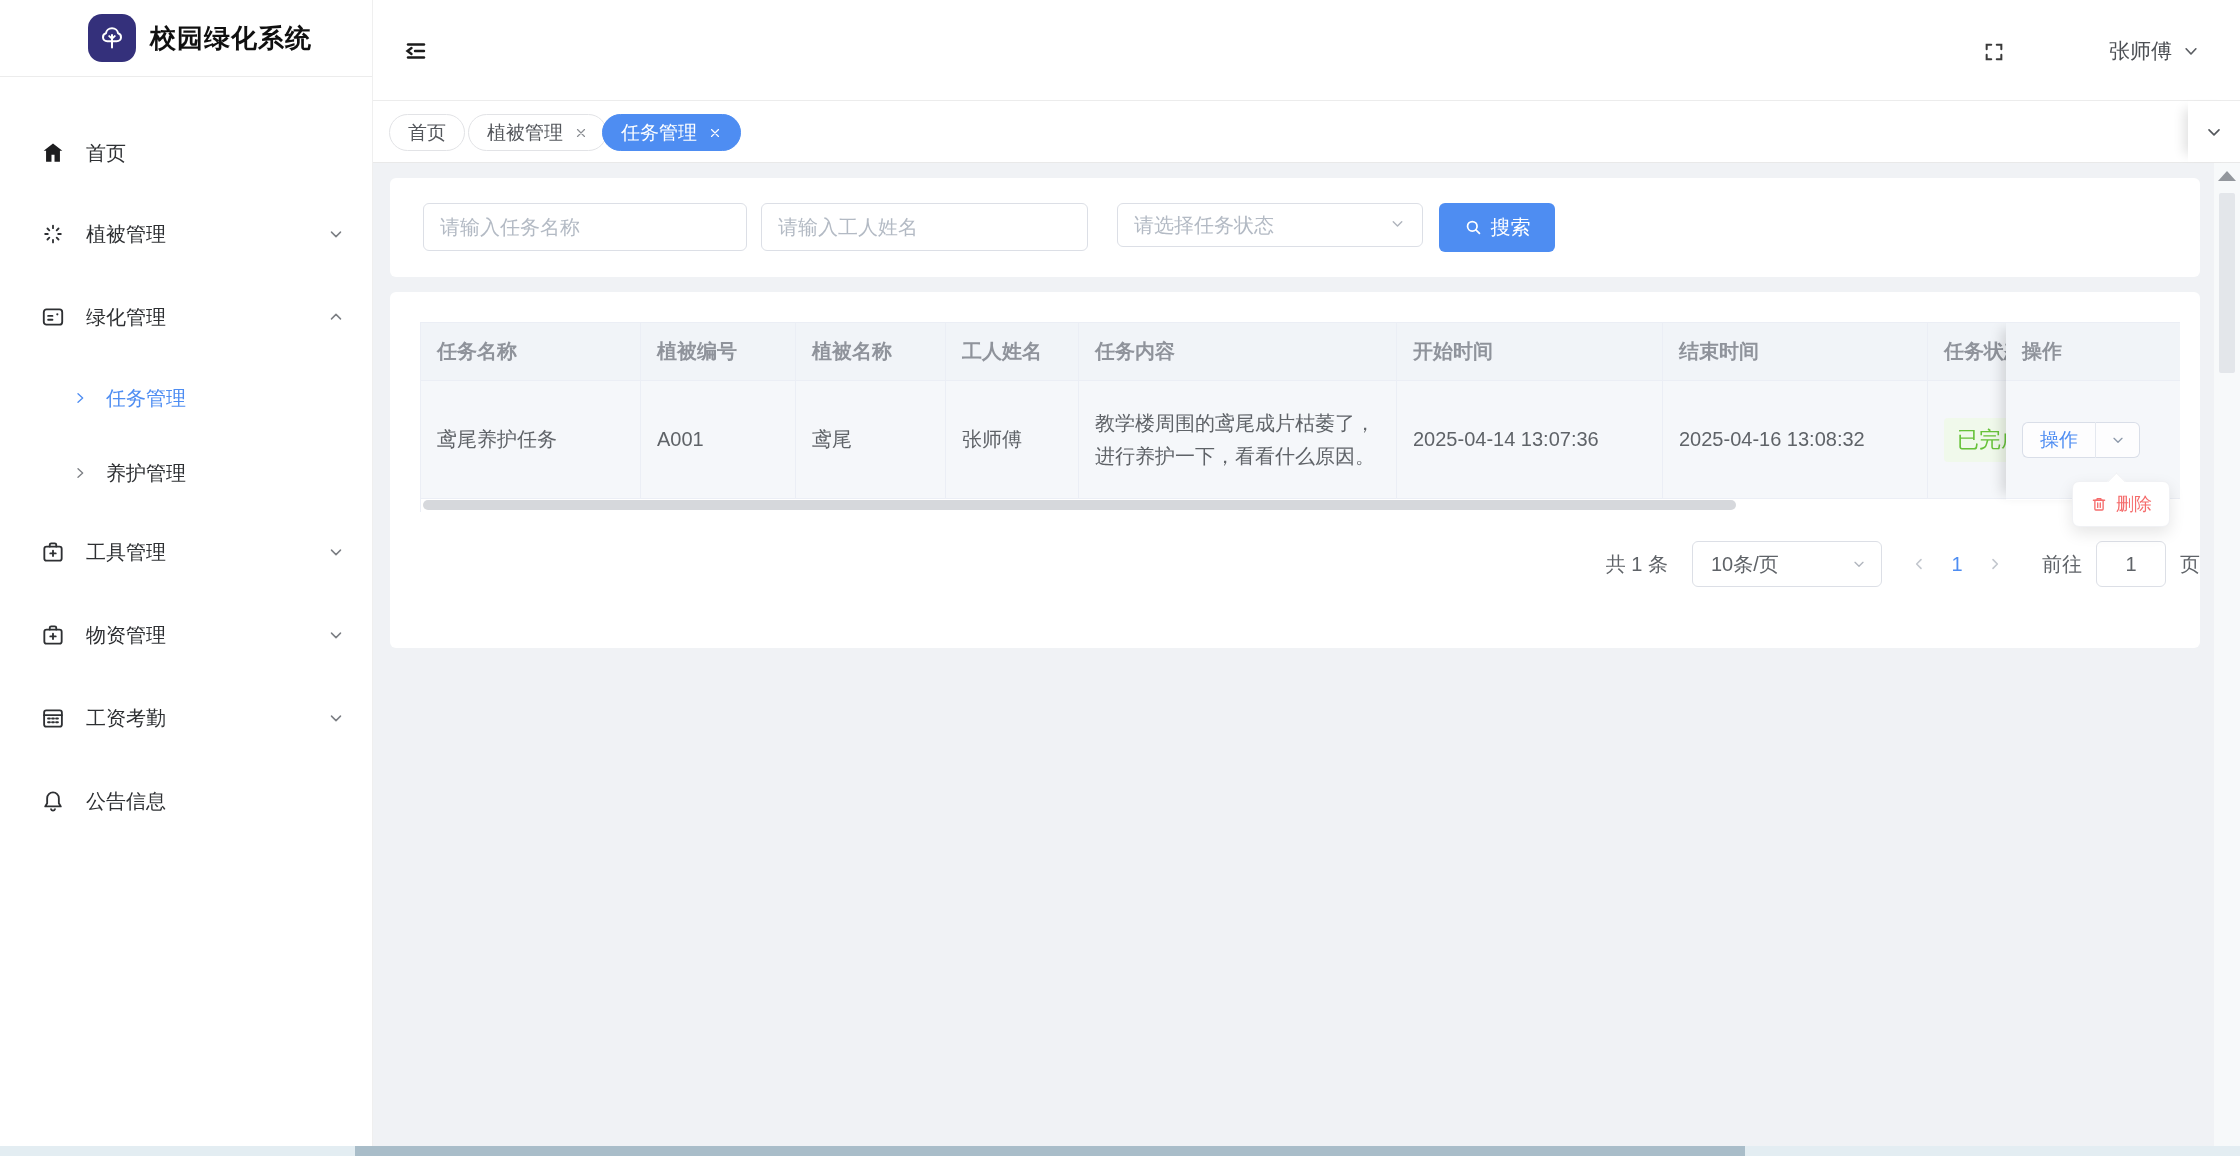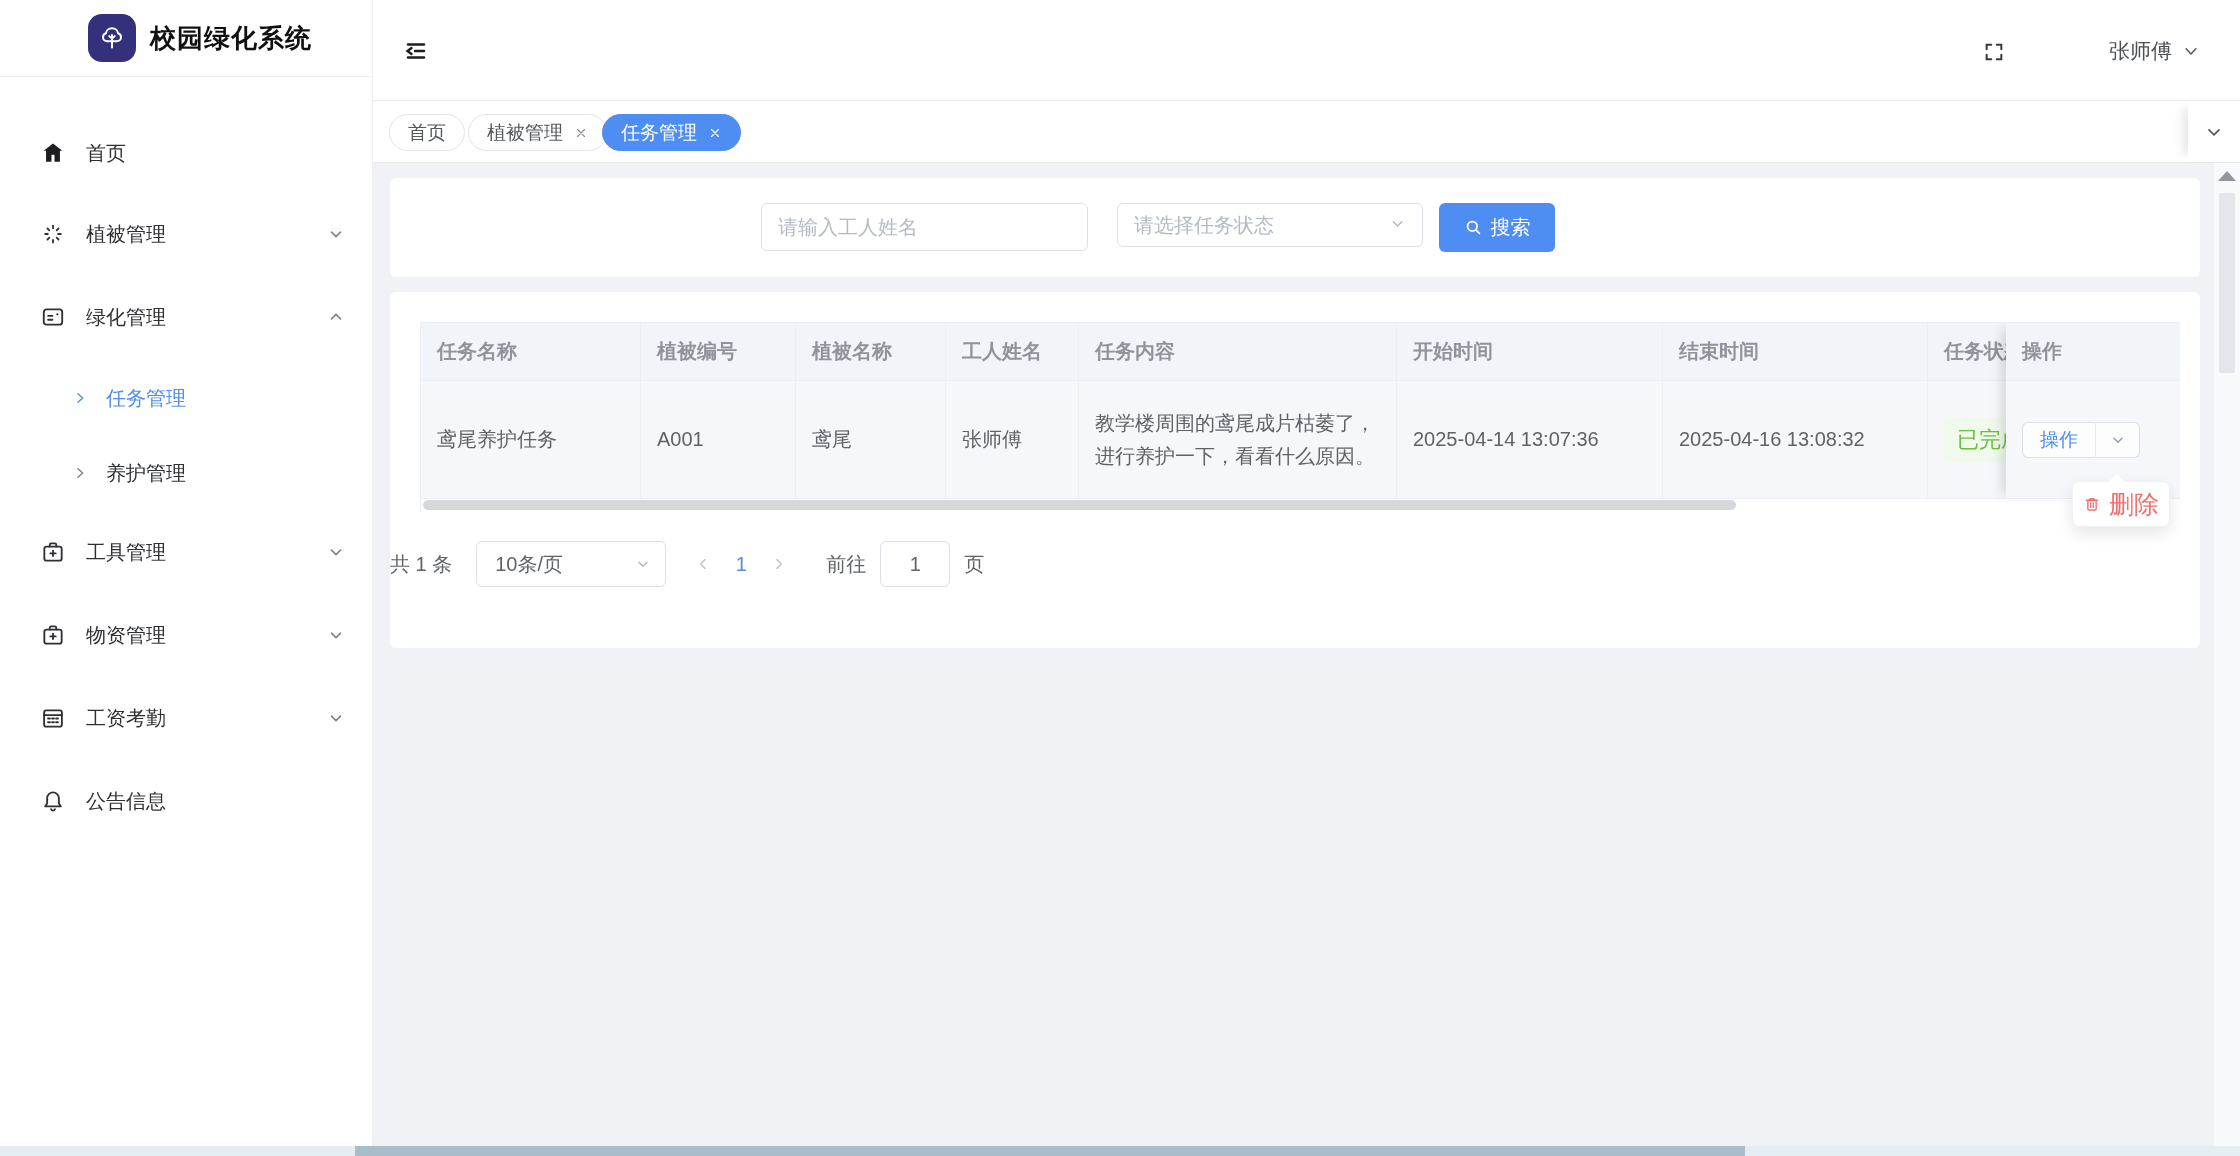--- a/index.html
+++ b/index.html
@@ -81,25 +81,25 @@
   .split-btn { display:flex; height:36px; }
   .split-btn .sb-main { border:1px solid #d9dee8; border-right:none; border-radius:6px 0 0 6px; background:#fdfdfe; color:#4e8df2; font-size:19px; padding:0 17px; display:flex; align-items:center; cursor:pointer; }
   .split-btn .sb-caret { border:1px solid #d9dee8; border-left:1px solid #e4e8ef; border-radius:0 6px 6px 0; background:#fdfdfe; width:45px; display:flex; align-items:center; justify-content:center; cursor:pointer; }
   .split-btn .sb-caret svg { width:16px; height:16px; stroke:#8d99ab; fill:none; stroke-width:2; stroke-linecap:round; stroke-linejoin:round; }
 
   .hscroll-thumb { position:absolute; left:2px; bottom:2px; width:1313px; height:10px; border-radius:5px; background:#d6d8dc; cursor:pointer; }
 
   
   .dropdown-pop { position:absolute; left:2072px; top:481px; width:98px; height:46px; background:#fff; border:1px solid #f0f1f4; border-radius:7px; box-shadow:0 6px 16px rgba(0,0,0,0.10); display:flex; align-items:center; justify-content:center; z-index:8; }
   .dropdown-caret { position:absolute; left:2110px; top:475px; width:13px; height:13px; background:#fff; border-left:1px solid #f0f1f4; border-top:1px solid #f0f1f4; transform:rotate(45deg); z-index:9; }
-  .dropdown-item { display:flex; align-items:center; color:#f56c6c; font-size:25px; cursor:pointer;font-family:Liberation Serif, serif; }
+  .dropdown-item { display:flex; align-items:center; color:#f56c6c; font-size:18px; cursor:pointer;font-family:Liberation Serif, serif; }
   .dropdown-item svg { width:18px; height:18px; stroke:#f56c6c; fill:none; stroke-width:1.8; stroke-linecap:round; stroke-linejoin:round; margin-right:8px; }
 
   
-  .pagination { position:absolute; left:0; top:248px; width:1810px; height:48px; display:flex; align-items:center; justify-content:flex-start; }
+  .pagination { position:absolute; left:0; top:248px; width:1810px; height:48px; display:flex; align-items:center; justify-content:flex-end; }
   .pg-total { font-size:20px; color:#5f6368; margin-right:24px; }
   .pg-size { width:190px; height:46px; border:1px solid #dcdfe6; border-radius:6px; display:flex; align-items:center; padding:0 14px 0 18px; cursor:pointer; margin-right:20px; background:#fff; }
   .pg-size .sel-text { font-size:20px; color:#5f6368; flex:1; }
   .pg-size svg { width:16px; height:16px; stroke:#b0b5bd; fill:none; stroke-width:2; stroke-linecap:round; stroke-linejoin:round; }
   .pg-arrow { width:34px; height:46px; display:flex; align-items:center; justify-content:center; cursor:pointer; }
   .pg-arrow svg { width:16px; height:16px; stroke:#c3c7ce; fill:none; stroke-width:2.4; stroke-linecap:round; stroke-linejoin:round; }
   .pg-page { width:42px; text-align:center; font-size:20px; color:#4e8df2; cursor:pointer; }
   .pg-goto-label { font-size:20px; color:#5f6368; margin:0 14px 0 30px; }
   .pg-goto-input { width:70px; height:46px; border:1px solid #dcdfe6; border-radius:6px; text-align:center; font-size:20px; color:#5f6368; outline:none; font-family:"Liberation Sans",sans-serif; }
   .pg-page-suffix { font-size:20px; color:#5f6368; margin-left:14px; }
@@ -306,20 +306,21 @@
       </span>
     </div>
     <div class="tab-overflow">
       <svg viewBox="0 0 24 24">
           <path d="M6 9.5l6 6 6-6"></path>
         </svg>
     </div>
   </div>
 
   <section class="card search-card">
+    <input class="text-input" style="left: 33px; width: 324px;" placeholder="请输入任务名称">
     <input class="text-input" style="left: 371px; width: 327px;" placeholder="请输入工人姓名">
     <div class="select-box" style="left:727px; width:306px">
       <span class="sel-text">请选择任务状态</span>
       <span class="sel-chevron">
         <svg viewBox="0 0 24 24">
             <path d="M6 9.5l6 6 6-6"></path>
           </svg>
       </span>
     </div>
     <button class="search-btn">

